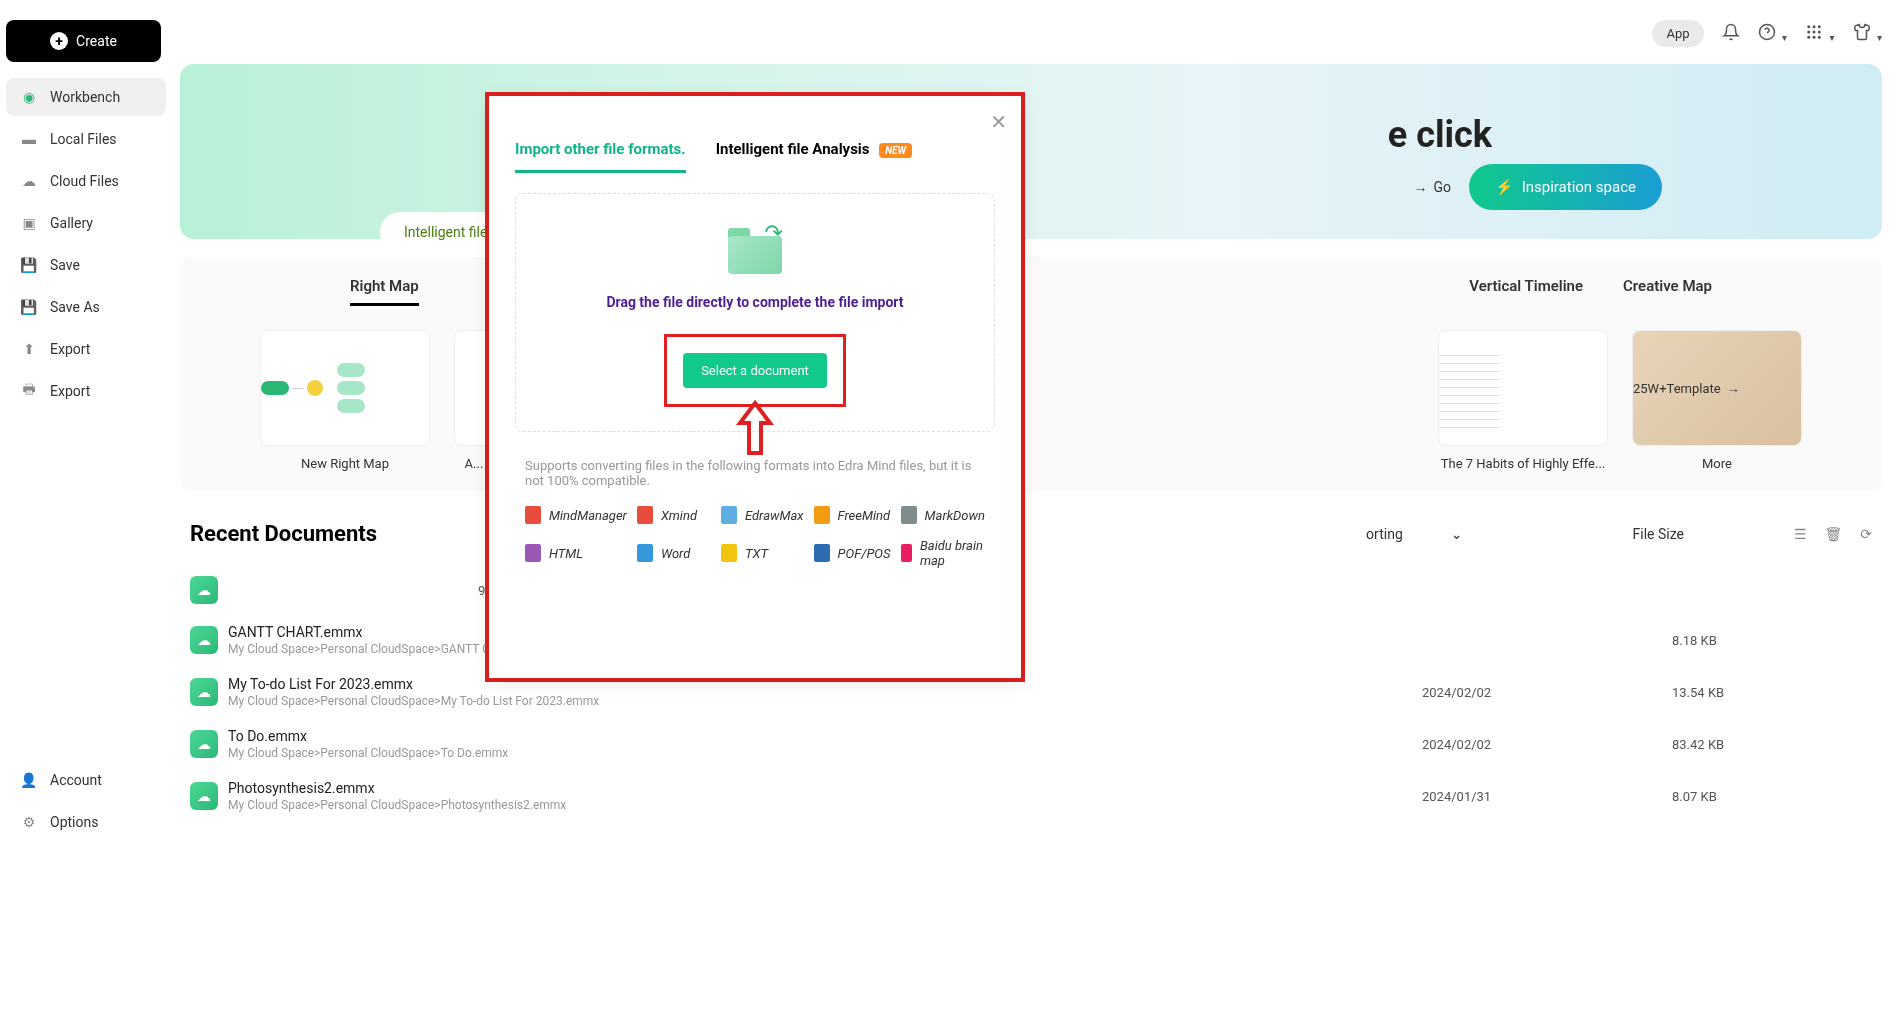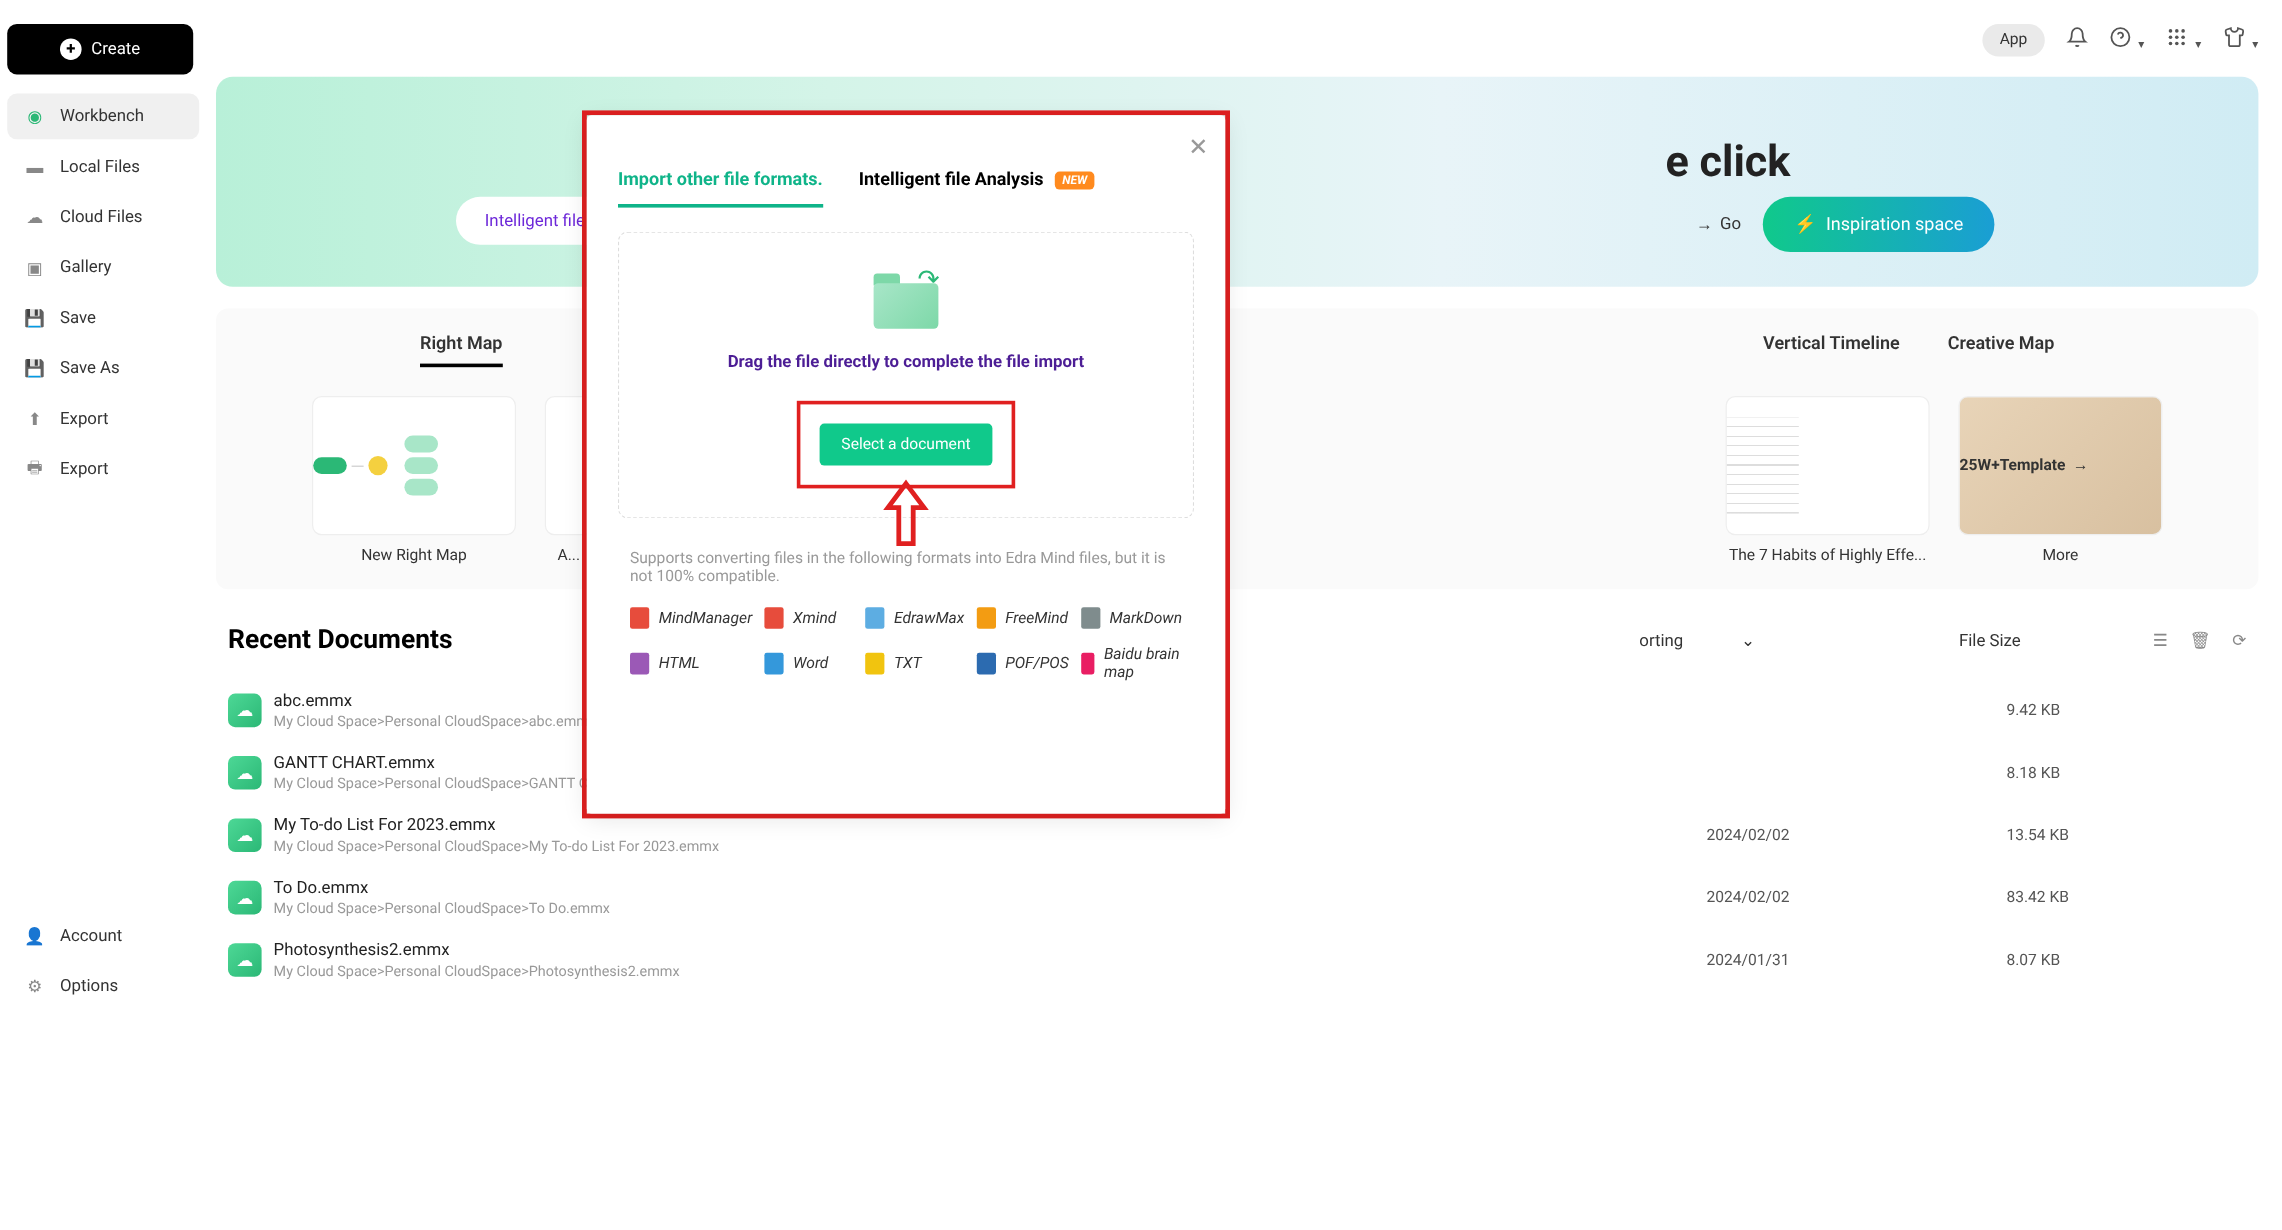--- a/index.html
+++ b/index.html
@@ -18,32 +18,32 @@
 .sidebar-icon { width: 18px; height: 18px; display: inline-flex; align-items: center; justify-content: center; color: #888; }
 
 .sidebar-bottom { position: absolute; left: 6px; bottom: 180px; width: 160px; }
 
 .main { position: absolute; left: 180px; top: 64px; right: 20px; }
 
 .hero { background: linear-gradient(90deg, #b8f0d8 0%, #d4f4e8 30%, #e8f4f8 60%, #d0ecf4 100%); border-radius: 14px; padding: 30px 40px; height: 175px; position: relative; }
 .hero-title-fragment { position: absolute; right: 390px; top: 50px; font-size: 36px; font-weight: 700; color: #222; }
 .hero-controls { position: absolute; left: 200px; top: 100px; display: flex; align-items: center; gap: 20px; }
 .pill { background: #fff; border-radius: 24px; padding: 12px 24px; display: flex; align-items: center; gap: 10px; font-size: 14px; }
-.pill.teal { color: #6d28d9; }
+.pill.teal { color: #4d7c0f; margin-top: 48px; }
 .go-btn { display: flex; align-items: center; gap: 6px; font-size: 14px; color: #333; }
 .inspiration-btn { background: linear-gradient(90deg, #10c98b, #1a9ed4); color: #fff; border-radius: 24px; padding: 14px 26px; display: flex; align-items: center; gap: 8px; font-size: 15px; }
 .hero-controls-right { position: absolute; right: 220px; top: 100px; display: flex; align-items: center; gap: 18px; }
 
 .templates { background: #fafafa; border-radius: 10px; margin-top: 18px; padding: 20px; }
 .templates-tabs { display: flex; gap: 40px; padding: 0 150px 6px; font-size: 15px; font-weight: 600; color: #333; }
 .templates-tabs .tab { padding-bottom: 8px; cursor: pointer; }
 .templates-tabs .tab.active { border-bottom: 3px solid #000; }
 .template-cards { display: flex; gap: 24px; margin-top: 18px; padding: 0 60px; }
 .tcard { width: 170px; text-align: center; }
-.tcard-preview { height: 116px; background: #fff; border: 1px solid #eee; border-radius: 8px; display: flex; align-items: center; justify-content: flex-start; margin-bottom: 10px; position: relative; font-weight: bold; }
+.tcard-preview { height: 116px; background: #fff; border: 1px solid #eee; border-radius: 8px; display: flex; align-items: center; justify-content: flex-start; margin-bottom: 10px; position: relative; }
 .tcard-label { font-size: 13px; color: #333; }
 .tcard.more .tcard-preview { background: linear-gradient(135deg, #e8d4b8, #d8c0a0); color: #333; font-size: 13px; }
 
 .recent { margin-top: 30px; padding: 0 10px; }
 .recent-header { display: flex; justify-content: space-between; align-items: center; margin-bottom: 20px; }
 .recent-title { font-size: 22px; font-weight: 700; }
 .recent-cols { display: flex; align-items: center; gap: 40px; font-size: 14px; color: #333; }
 .recent-actions { display: flex; align-items: center; gap: 18px; color: #888; }
 .sort-col { display: flex; align-items: center; gap: 4px; }
 
@@ -265,24 +265,20 @@
           <span>☰</span>
           <span>🗑</span>
           <span>⟳</span>
         </div>
       </div>
     </div>
 
     <div id="docs-container">
         <div class="doc-row">
     <div class="doc-icon">☁</div>
-    <div class="doc-info">
-      <div class="doc-name">abc.emmx</div>
-      <div class="doc-path">My Cloud Space&gt;Personal CloudSpace&gt;abc.emm</div>
-    </div>
     <div class="doc-date"></div>
     <div class="doc-size">9.42 KB</div>
         </div>
         <div class="doc-row">
     <div class="doc-icon">☁</div>
     <div class="doc-info">
       <div class="doc-name">GANTT CHART.emmx</div>
       <div class="doc-path">My Cloud Space&gt;Personal CloudSpace&gt;GANTT C</div>
     </div>
     <div class="doc-date"></div>

